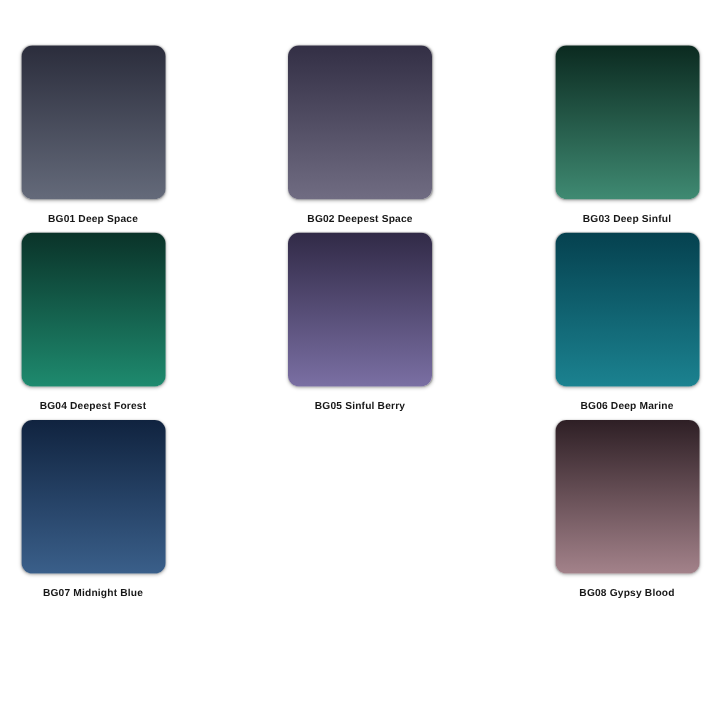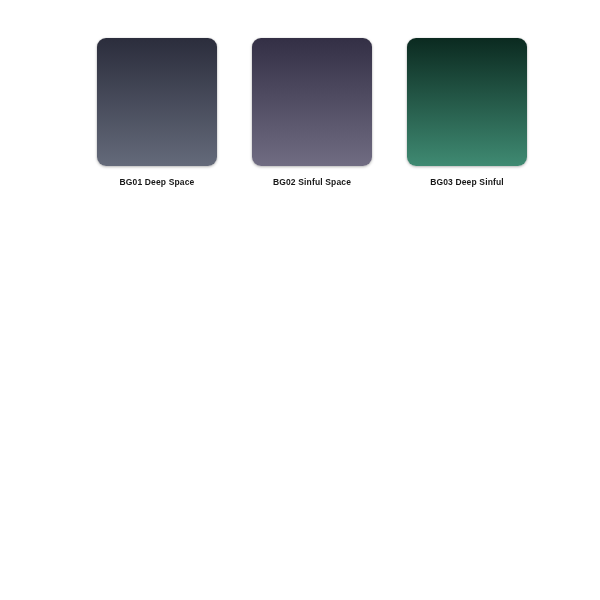--- a/index.html
+++ b/index.html
@@ -18,23 +18,22 @@
   #swatch-chart {
     width: 600px;
     height: 600px;
     position: relative;
     box-sizing: border-box;
     padding-top: 38px;
   }
 
   .swatch-row {
     display: flex;
-    justify-content: center;
+    justify-content: space-between;
     align-items: flex-start;
-    padding-left: 24px;
   }
 
   .swatch-cell {
     width: 155px;
     display: flex;
     flex-direction: column;
     align-items: center;
     margin-bottom: 6px;
   }
 
@@ -64,25 +63,56 @@
 
   <div class="swatch-row">
 
     <div class="swatch-cell">
       <div class="swatch-chip" style="background: linear-gradient(rgb(43, 45, 60) 0%, rgb(100, 106, 122) 100%);"></div>
       <div class="swatch-label">BG01 Deep Space</div>
     </div>
 
     <div class="swatch-cell">
       <div class="swatch-chip" style="background: linear-gradient(rgb(51, 47, 69) 0%, rgb(112, 108, 130) 100%);"></div>
-      <div class="swatch-label">BG02 Sinful Space</div>
+      <div class="swatch-label">BG02 Deepest Space</div>
     </div>
 
     <div class="swatch-cell">
       <div class="swatch-chip" style="background: linear-gradient(rgb(11, 42, 32) 0%, rgb(63, 138, 114) 100%);"></div>
       <div class="swatch-label">BG03 Deep Sinful</div>
     </div>
 
   </div>
 
+  <div class="swatch-row">
 
+    <div class="swatch-cell">
+      <div class="swatch-chip" style="background: linear-gradient(rgb(10, 51, 41) 0%, rgb(30, 138, 110) 100%);"></div>
+      <div class="swatch-label">BG04 Deepest Forest</div>
+    </div>
+
+    <div class="swatch-cell">
+      <div class="swatch-chip" style="background: linear-gradient(rgb(49, 42, 71) 0%, rgb(122, 111, 163) 100%);"></div>
+      <div class="swatch-label">BG05 Sinful Berry</div>
+    </div>
+
+    <div class="swatch-cell">
+      <div class="swatch-chip" style="background: linear-gradient(rgb(5, 65, 79) 0%, rgb(27, 130, 144) 100%);"></div>
+      <div class="swatch-label">BG06 Deep Marine</div>
+    </div>
+
+  </div>
+
+  <div class="swatch-row">
+
+    <div class="swatch-cell">
+      <div class="swatch-chip" style="background: linear-gradient(rgb(16, 35, 63) 0%, rgb(58, 95, 138) 100%);"></div>
+      <div class="swatch-label">BG07 Midnight Blue</div>
+    </div>
+
+    <div class="swatch-cell">
+      <div class="swatch-chip" style="background: linear-gradient(rgb(46, 31, 37) 0%, rgb(163, 130, 138) 100%);"></div>
+      <div class="swatch-label">BG08 Gypsy Blood</div>
+    </div>
+
+  </div>
 
 </div>
 
 </body></html>

